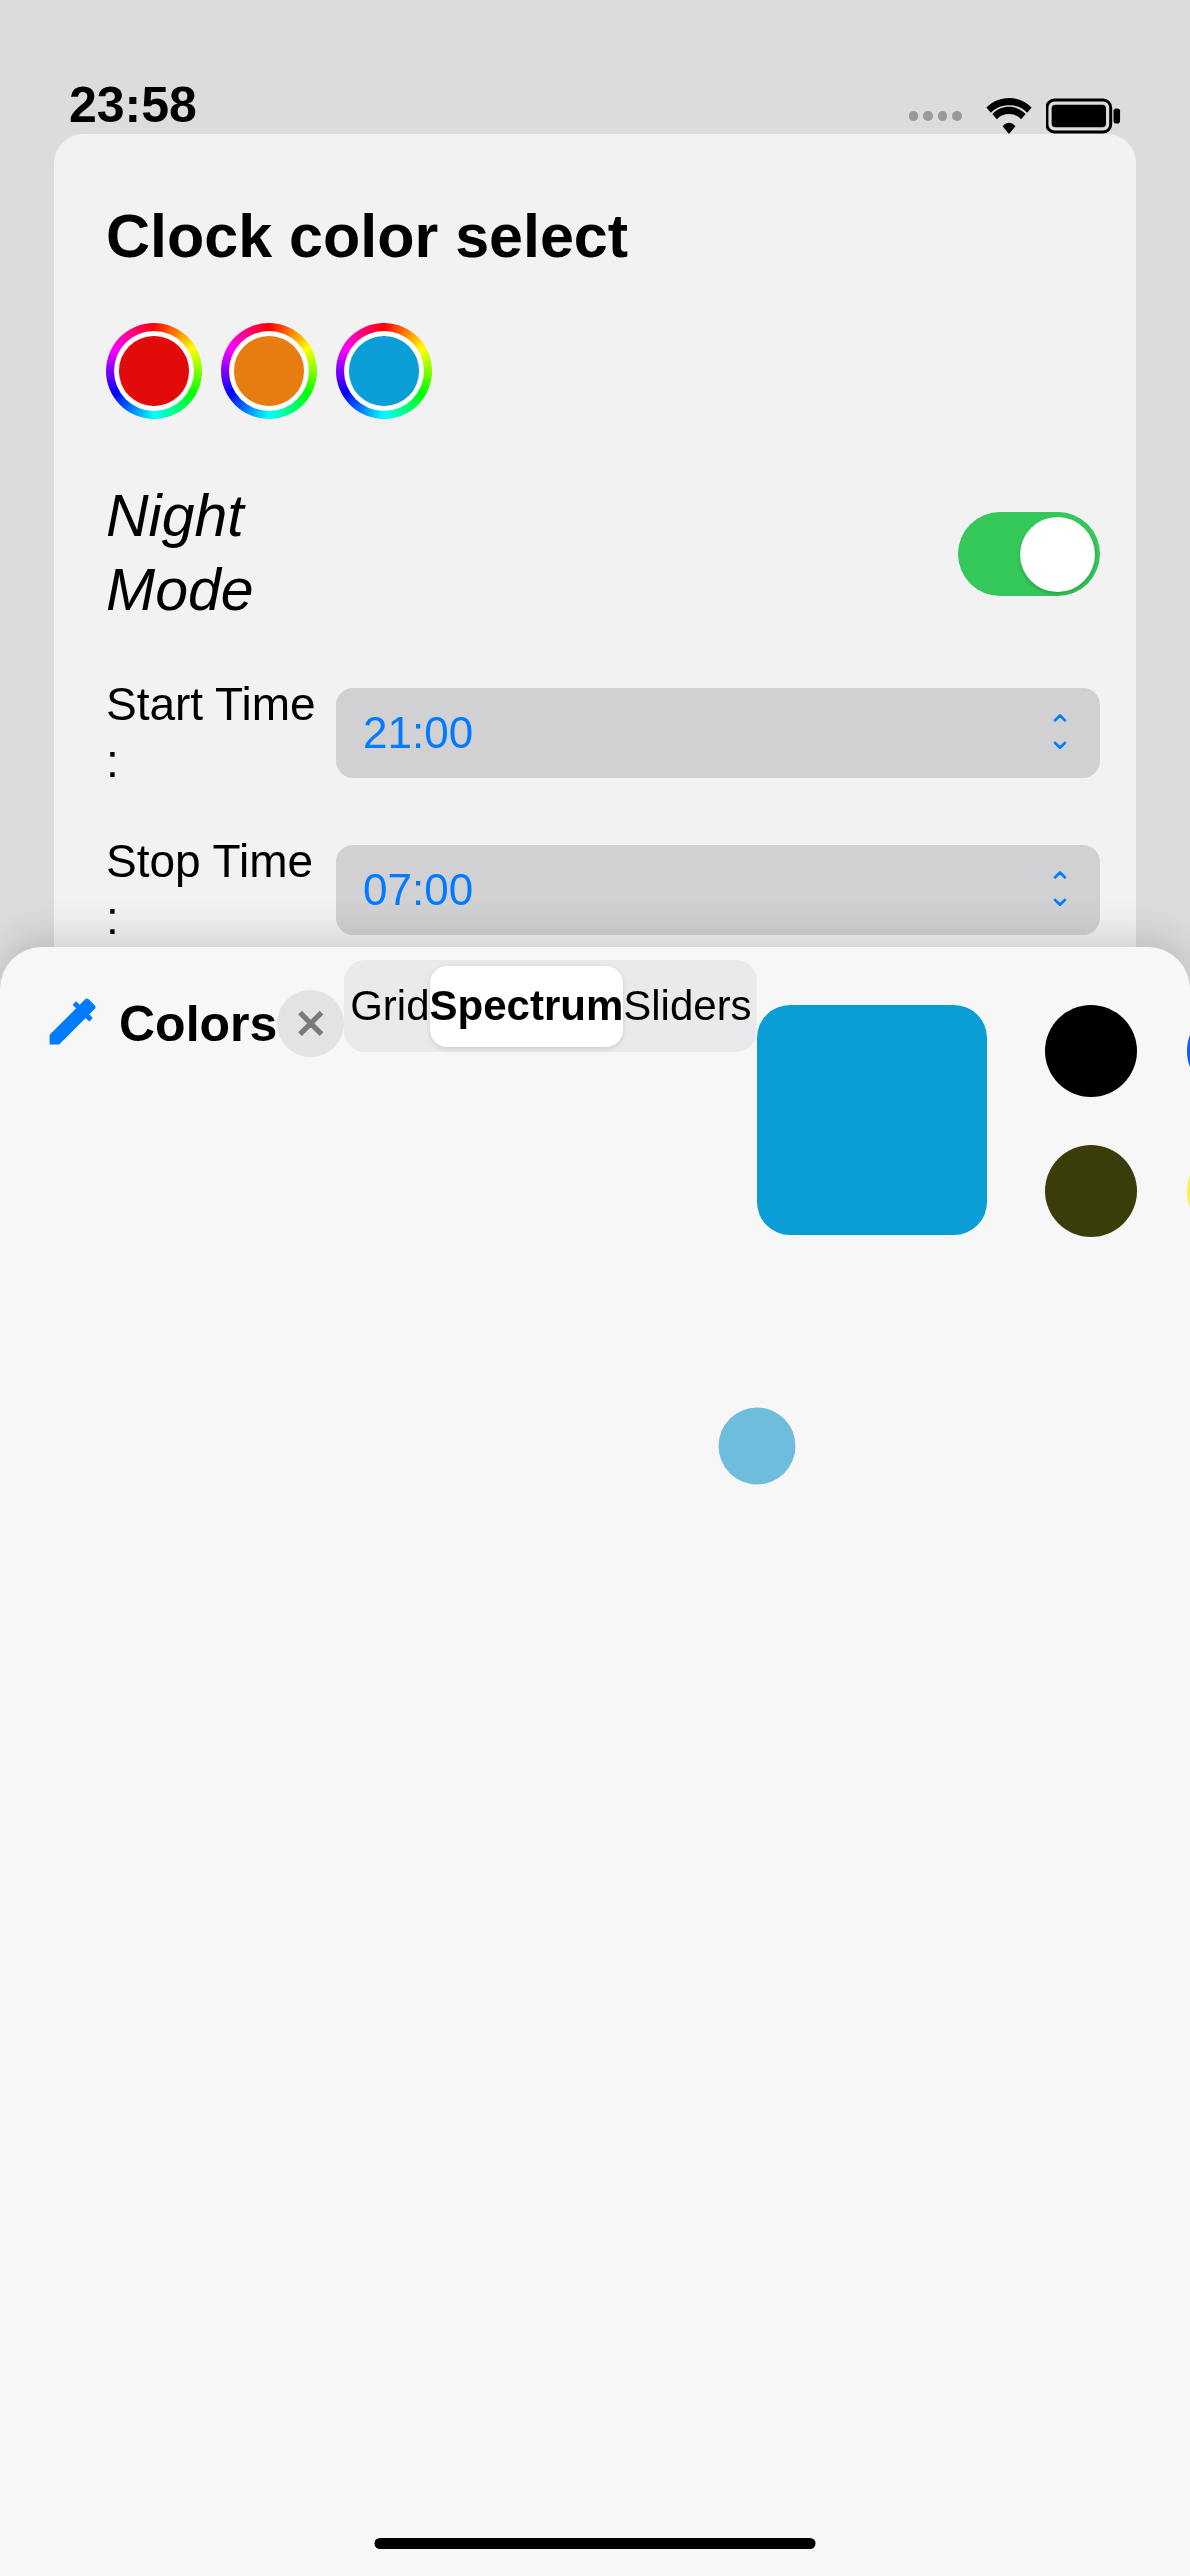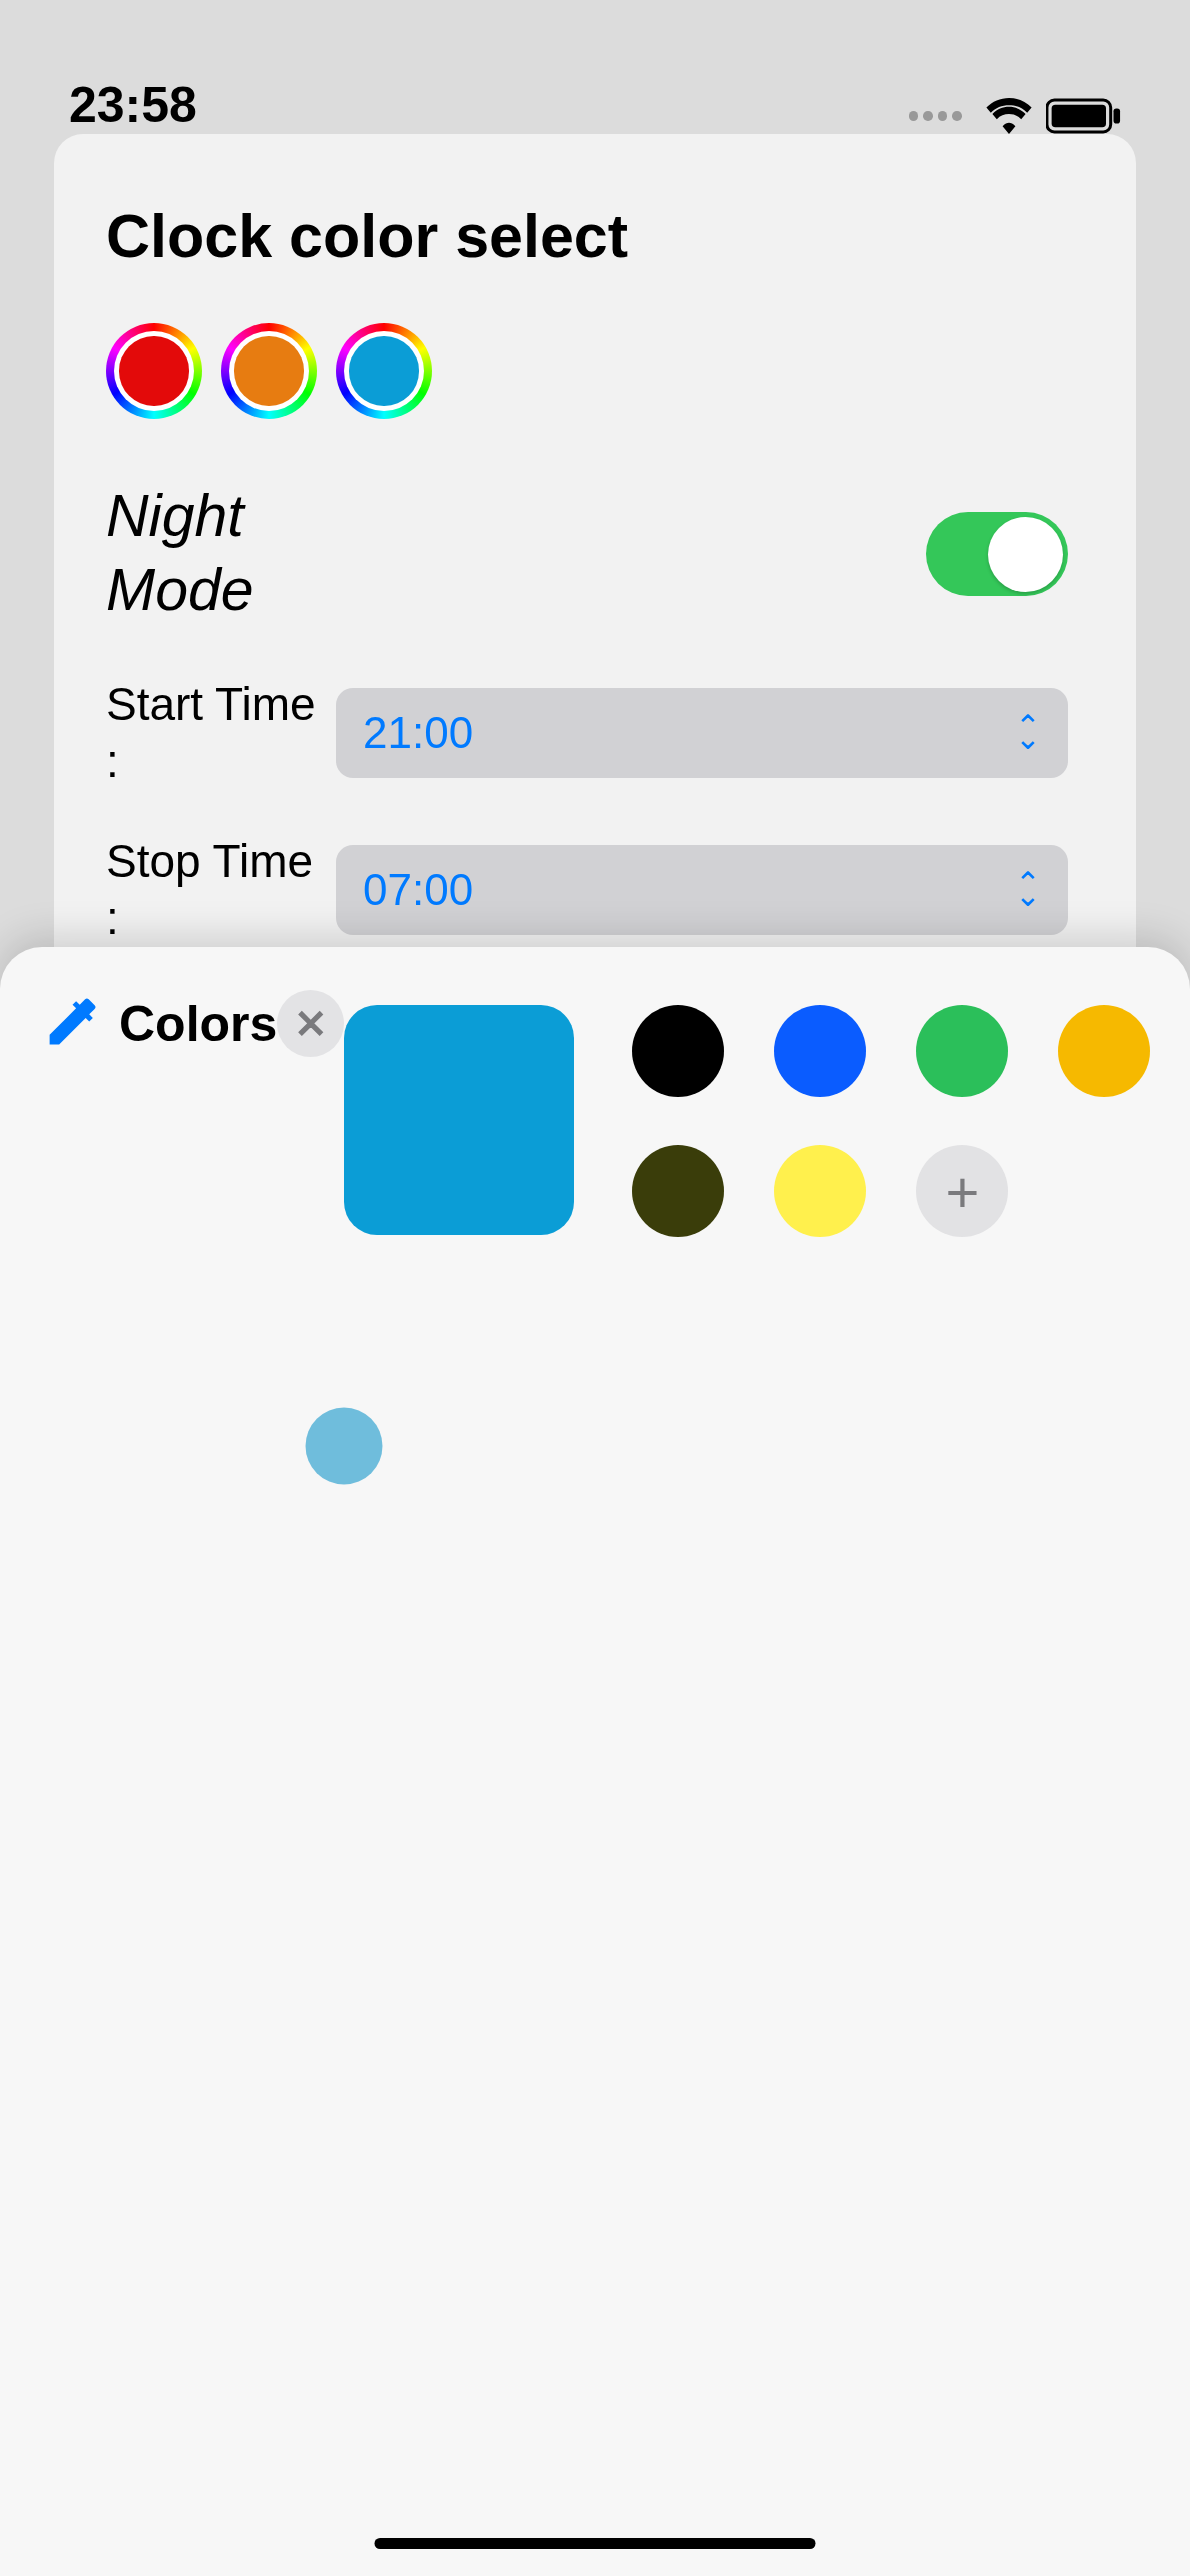--- a/index.html
+++ b/index.html
@@ -30,21 +30,21 @@
   }
   .status-right { display: flex; align-items: center; gap: 13.4px; }
 
   .dots { display:flex; gap:4.8px; margin-right:9.6px; }
   .dots span { width:9.6px; height:9.6px; border-radius:50%; background:#999; }
 
   .bg-card {
     background: var(--card);
     margin: 0 54px;
     border-radius: 29px;
-    padding: 48px 68px 134px 52px;
+    padding: 48px 36px 134px 52px;
   }
   .page-title {
     font-size: 61px; font-weight: 700; margin: 19px 0 52px 0;
   }
   .swatch-row {
     display: flex; gap: 19px; margin-bottom: 61px;
   }
   .swatch {
     width: 96px; height: 96px; border-radius: 50%;
     position: relative;
@@ -275,20 +275,25 @@
       <svg width="61" height="61" viewBox="0 0 24 24">
           <path fill="#007aff" d="M20.71 5.63l-2.34-2.34a1 1 0 0 0-1.41 0l-2.12 2.12-1.42-1.41-1.41 1.41 1.41 1.42L3 17.25V21h3.75L17.17 10.58l1.41 1.41 1.42-1.41-1.42-1.42 2.13-2.12a1 1 0 0 0 0-1.41z"></path>
         </svg>
     </div>
     <span class="sheet-title">Colors</span>
     <div class="close-btn">
       <span>✕</span>
     </div>
   </div>
 
+  <div class="segmented">
+    <div class="seg-item">Grid</div>
+    <div class="seg-item active">Spectrum</div>
+    <div class="seg-item">Sliders</div>
+  </div>
 
   <div class="spectrum">
     <div class="spectrum-cursor"></div>
   </div>
 
   <div class="palette-area">
     <div class="current-color" style="background:#0b9dd6"></div>
     <div class="palette-grid">
       <div class="palette-dot" style="background:#000000"></div>
       <div class="palette-dot" style="background:#0a5cff"></div>

